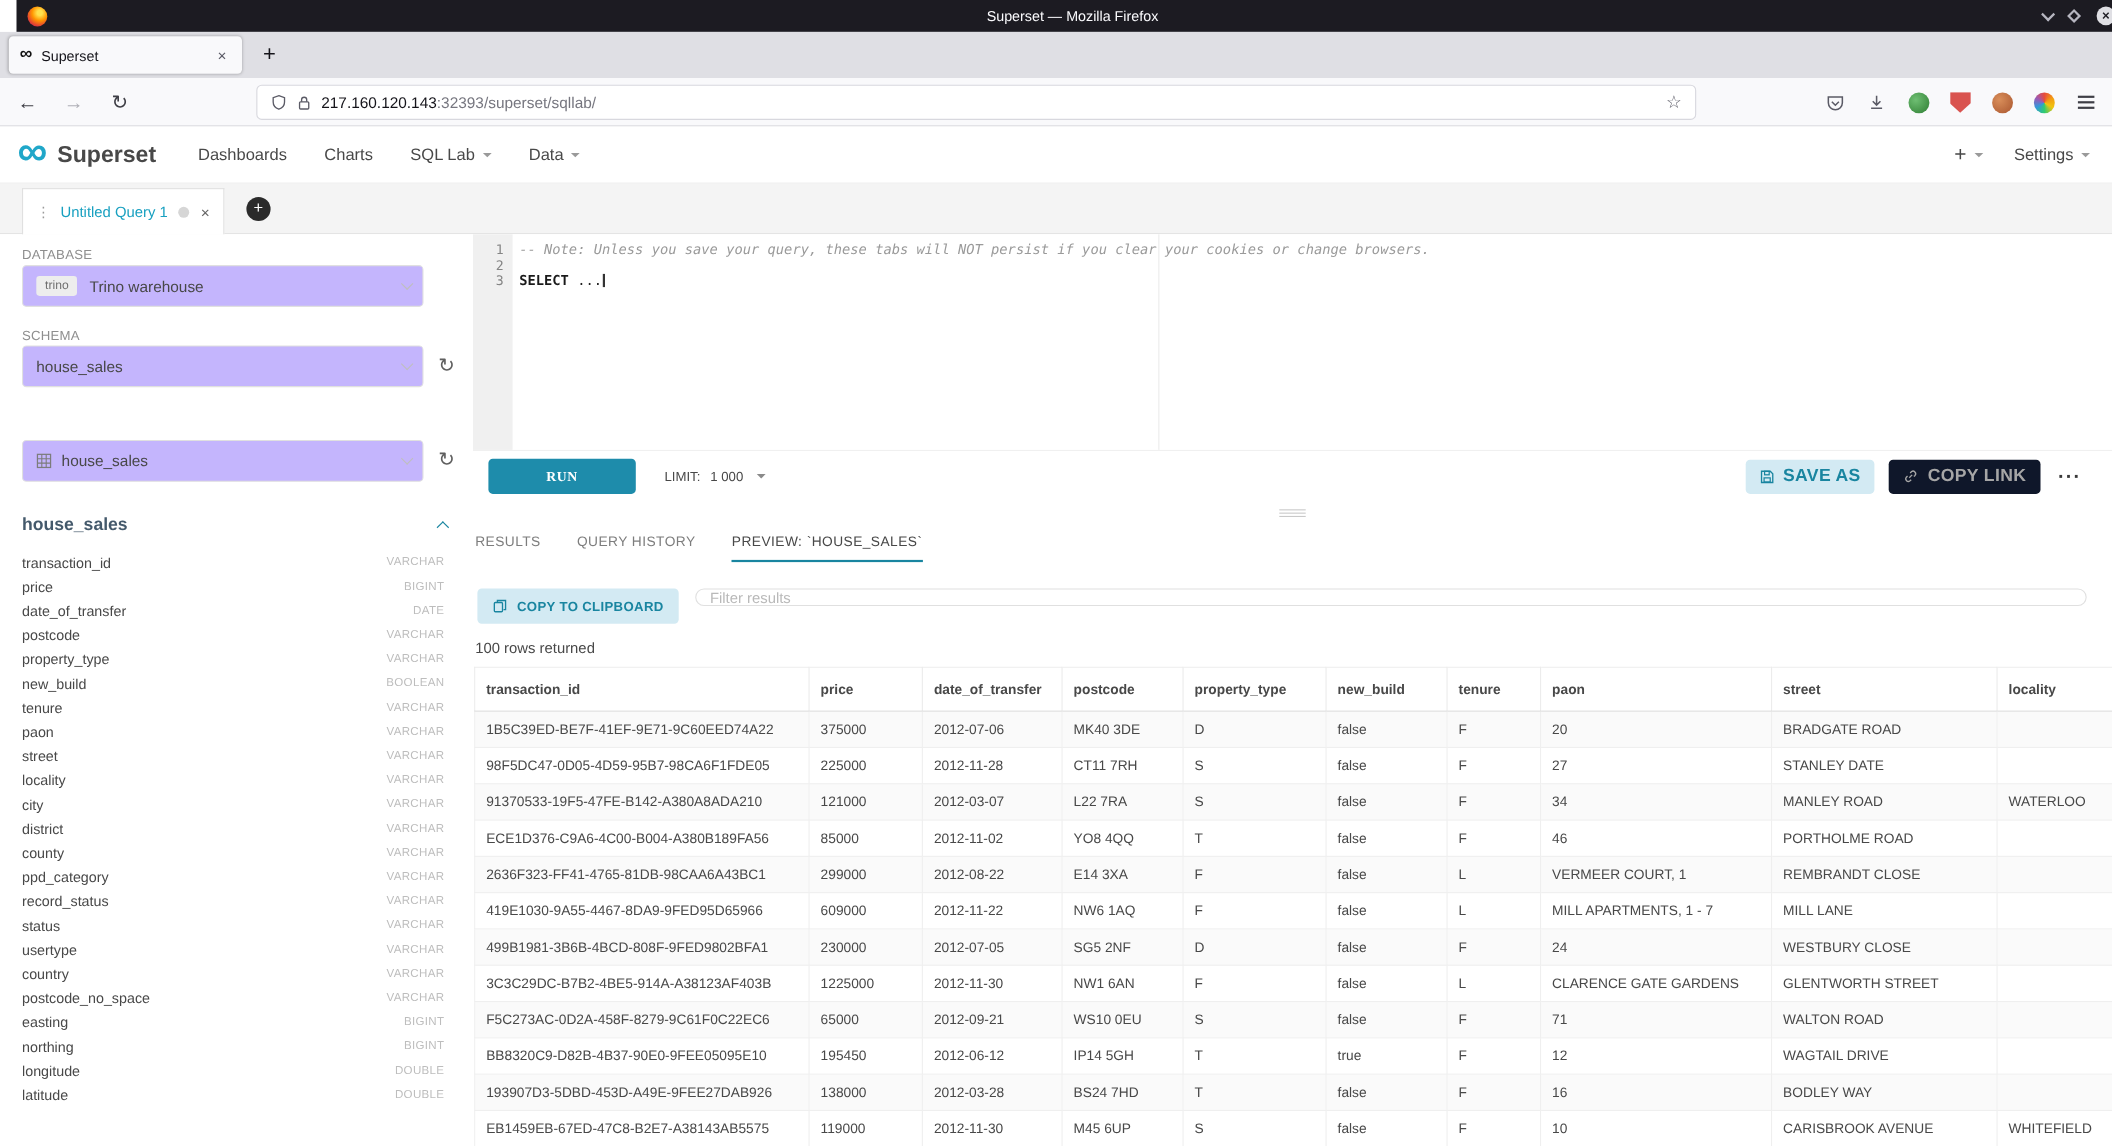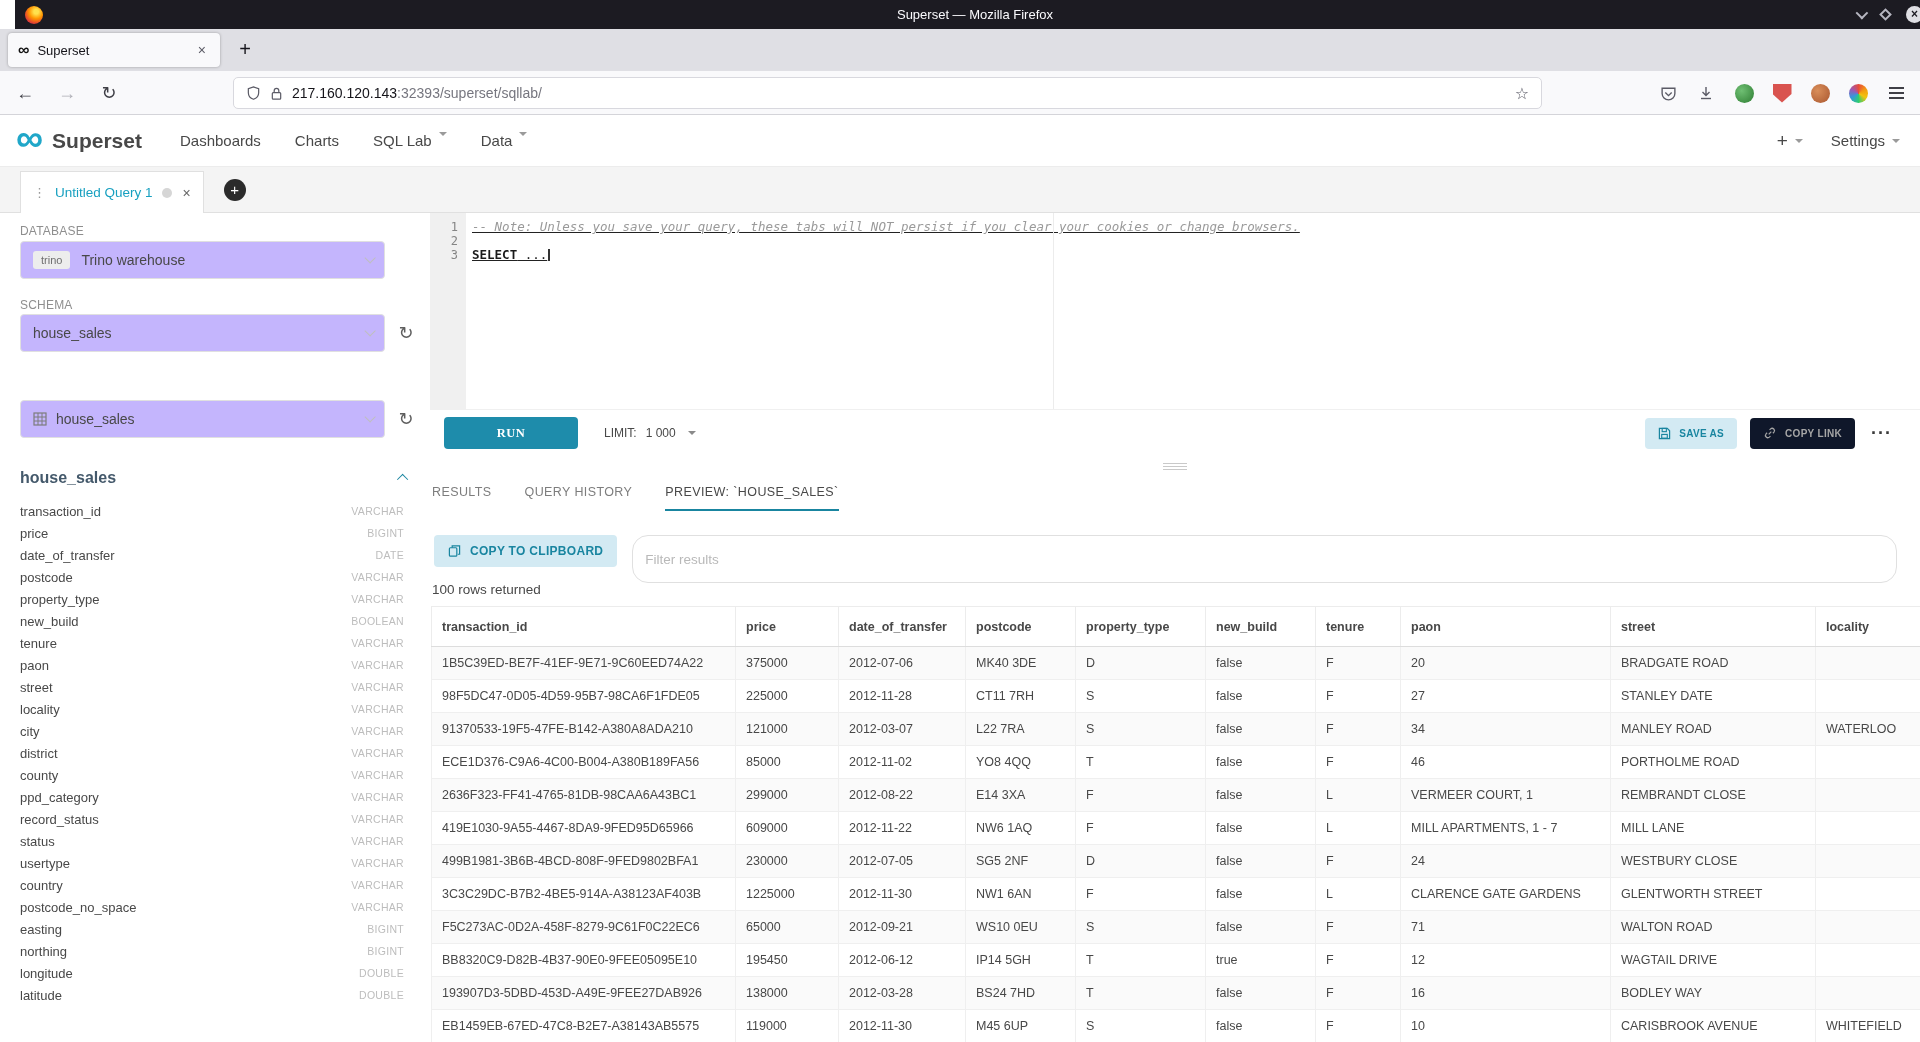--- a/index.html
+++ b/index.html
@@ -45,21 +45,21 @@
   .ext-pinwheel{background:conic-gradient(#e74c3c,#f39c12,#f1c40f,#2ecc71,#3498db,#9b59b6,#e74c3c);}
   .hamburger{display:flex;flex-direction:column;gap:3px;}
   .hamburger i{display:block;width:15px;height:2px;background:#3f3f46;}
 
   
   .appheader{position:absolute;top:115px;left:0;width:1920px;height:52px;background:#fff;border-bottom:1px solid #ececec;box-shadow:0 1px 2px rgba(0,0,0,.04);display:flex;align-items:center;padding:0 16px;}
   .brand{display:flex;align-items:center;gap:9px;margin-right:38px;}
   .brand-logo{color:var(--accent);font-size:38px;font-weight:bold;line-height:26px;transform:translateY(-3px);}
   .brand-name{font-size:21px;font-weight:bold;color:#484848;}
   .mainnav{display:flex;gap:34px;align-items:center;font-size:15px;color:#484848;}
-  .nav-item{display:flex;align-items:flex-start;gap:7px;}
+  .nav-item{display:flex;align-items:center;gap:7px;}
   .caret{width:0;height:0;border-left:4px solid transparent;border-right:4px solid transparent;border-top:4px solid #9a9a9a;}
   .header-right{margin-left:auto;display:flex;align-items:center;gap:28px;font-size:15px;color:#484848;padding-right:4px;}
   .plus-new{display:flex;align-items:center;gap:7px;font-size:19px;}
   .settings{display:flex;align-items:center;gap:7px;}
 
   
   .querybar{position:absolute;top:167px;left:0;width:1920px;height:46px;background:#f4f4f4;border-bottom:1px solid #e0e0e0;display:flex;align-items:flex-end;padding-left:20px;}
   .qtab{height:42px;margin-bottom:-1px;background:#fff;border:1px solid #e0e0e0;border-bottom:none;display:flex;align-items:center;gap:9px;padding:0 12px;z-index:1;}
   .qtab-drag{color:#9a9a9a;font-size:13px;}
   .qtab-label{color:#18a0c0;font-size:13.5px;}
@@ -80,47 +80,47 @@
   .table-name{font-size:16px;font-weight:bold;color:#44596b;}
   .chev-up{width:8px;height:8px;border-right:1.7px solid var(--accent-dark);border-bottom:1.7px solid var(--accent-dark);transform:rotate(-135deg) translateY(-2px);margin-left:auto;}
   .schema-cols{position:absolute;left:20px;right:20px;top:287px;}
   .schema-col{height:22px;display:flex;align-items:center;}
   .col-name{font-size:13px;color:#484848;}
   .col-type{margin-left:auto;font-size:10.5px;color:#bdbdbd;letter-spacing:.3px;padding-right:6px;}
 
   .workspace{position:absolute;left:430px;top:0;right:0;bottom:0;background:#fff;}
   .editor{position:absolute;left:0;top:0;right:0;height:197px;border-bottom:1px solid #f0f0f0;}
   .gutter{position:absolute;left:0;top:0;bottom:0;width:36px;background:#f0f0f0;color:#858585;font:12px "DejaVu Sans Mono","Liberation Mono",monospace;line-height:14px;text-align:right;padding:7px 8px 0 0;}
-  .code{position:absolute;left:36px;top:0;right:0;bottom:0;padding:7px 0 0 6px;font:12.5px "DejaVu Sans Mono","Liberation Mono",monospace;line-height:14px;color:#222;text-decoration:underline;}
+  .code{position:absolute;left:36px;top:0;right:0;bottom:0;padding:7px 0 0 6px;font:12.5px "DejaVu Sans Mono","Liberation Mono",monospace;line-height:14px;color:#222;}
   .code-line{white-space:pre;height:14px;}
   .code-line.comment{color:#9a9a9a;font-style:italic;}
   .kw{font-weight:bold;color:#1a1a1a;}
   .cursor{display:inline-block;width:1.5px;height:12px;background:#333;vertical-align:-2px;margin-left:1px;}
   .print-margin{position:absolute;left:623px;top:0;bottom:0;width:1px;background:#ececec;}
 
   .toolbar{position:absolute;left:0;right:0;top:197px;height:46px;display:flex;align-items:center;padding:0 28px 0 14px;}
   .run-btn{width:134px;height:32px;background:var(--run-button);color:#fff;font-size:12.5px;font-weight:bold;letter-spacing:.5px;border:none;border-radius:4px;font-family:Liberation Serif, serif;}
   .limit{margin-left:26px;display:flex;align-items:center;gap:9px;font-size:12px;color:#484848;}
   .limit-caret{width:0;height:0;border-left:4px solid transparent;border-right:4px solid transparent;border-top:4px solid #8a8a8a;margin-left:3px;}
   .toolbar-right{margin-left:auto;display:flex;align-items:center;gap:13px;}
-  .btn-light{height:31px;padding:0 13px;border:none;border-radius:4px;font-size:10px;font-weight:bold;display:flex;align-items:center;gap:8px;font-family:inherit;letter-spacing:.3px;}
+  .btn-light{height:31px;padding:0 13px;border:none;border-radius:4px;font-size:16px;font-weight:bold;display:flex;align-items:center;gap:8px;font-family:inherit;letter-spacing:.3px;}
   .saveas{background:#d3eaf3;color:var(--accent-dark);}
   .copylink{background:#0f172a;color:#a6a6a6;}
   .more-dots{font-size:18px;color:#3a3a3a;font-weight:bold;letter-spacing:1px;margin-left:3px;}
 
   .splitter{position:absolute;left:0;right:0;top:243px;height:21px;display:flex;align-items:center;justify-content:center;}
   .grip{width:24px;height:1px;background:#c9c9c9;box-shadow:0 3px 0 #c9c9c9,0 -3px 0 #c9c9c9;}
 
   .south-tabs{position:absolute;left:2px;top:272px;display:flex;gap:33px;}
   .stab{font-size:12.5px;letter-spacing:.4px;color:#7d7d7d;padding-bottom:10px;border-bottom:2px solid transparent;}
   .stab.active{color:#484848;border-bottom-color:var(--accent-dark);}
 
   .filter-row{position:absolute;left:4px;right:23px;top:322px;display:flex;gap:15px;}
   .copy-btn{height:32px;padding:0 14px;background:#d3eaf3;color:var(--accent-dark);font-weight:bold;font-size:12px;border:none;border-radius:4px;display:flex;align-items:center;gap:9px;font-family:inherit;letter-spacing:.3px;}
-  .filter-input{flex:1;height:48px;border:1px solid #e0e0e0;border-radius:16px;padding:0 12px;font-size:13.5px;color:#484848;font-family:inherit;outline:none;}
+  .filter-input{flex:1;height:16px;border:1px solid #e0e0e0;border-radius:16px;padding:0 12px;font-size:13.5px;color:#484848;font-family:inherit;outline:none;}
   .filter-input::placeholder{color:#b9b9b9;}
 
   .rowcount{position:absolute;left:2px;top:369px;font-size:13.5px;color:#484848;}
 
   .table-wrap{position:absolute;left:1px;right:0;top:393px;bottom:0;overflow:hidden;}
   table.results{border-collapse:collapse;table-layout:fixed;width:1490px;font-size:12.5px;color:#484848;}
   table.results th{height:40px;font-weight:bold;text-align:left;padding:0 10px;background:#fff;border:1px solid #ececec;border-bottom:1px solid #ddd;white-space:nowrap;overflow:hidden;}
   table.results td{height:33px;padding:0 10px;border:1px solid #efefef;white-space:nowrap;overflow:hidden;}
   table.results tbody tr:nth-child(odd){background:#fafafa;}
 </style>

